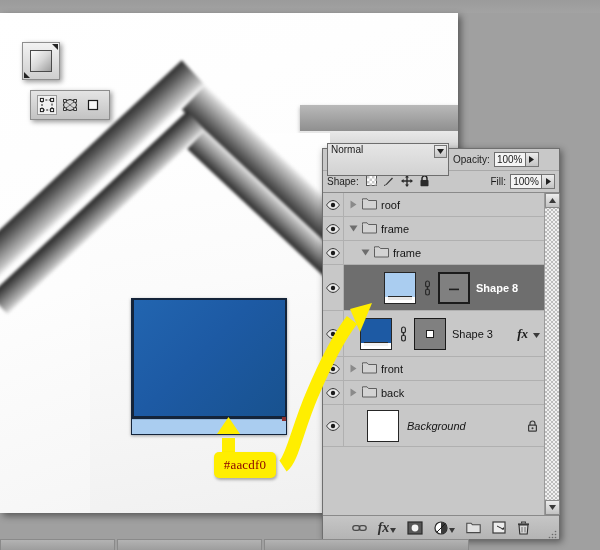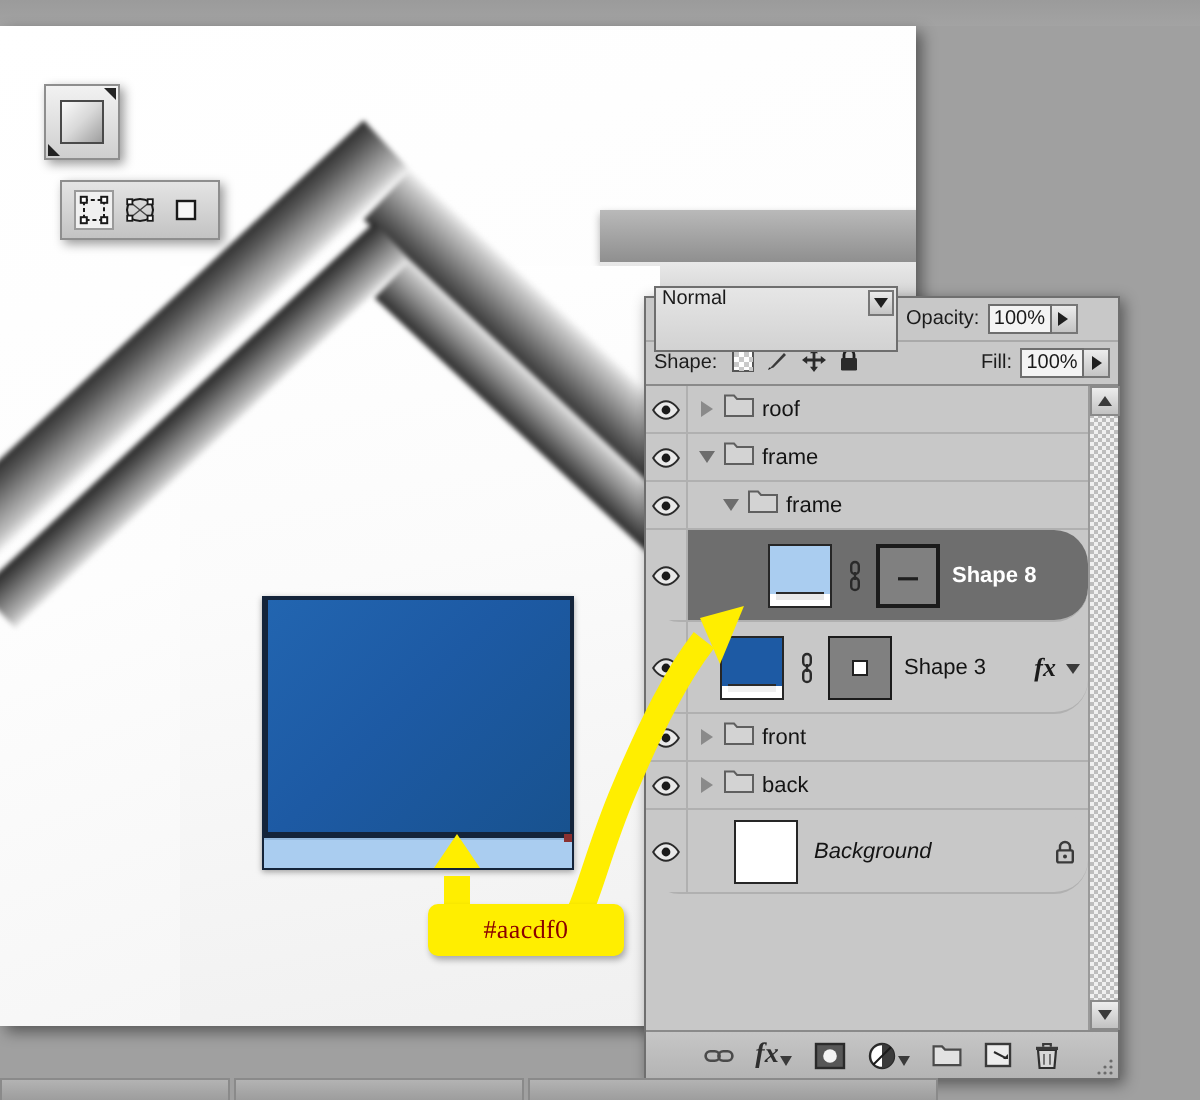--- a/index.html
+++ b/index.html
@@ -159,21 +159,21 @@
     background: #f0f0f0;
     border: 1px solid #9a9a9a;
   }
   .pt-btn svg { display: block; }
 
   
   #annot { position: absolute; left: 0; top: 0; width: 600px; height: 550px;
            pointer-events: none; }
   #callout {
     position: absolute; left: 214px; top: 452px;
-    width: 98px; height: 26px;
+    width: 62px; height: 26px;
     background: #ffee00;
     border-radius: 5px;
     display: flex; align-items: center; justify-content: center;
     box-shadow: 1px 2px 3px rgba(0,0,0,.3);
   }
   #callout span {
     color: #8b0000;
     font-size: 13px;
     font-family: "Liberation Serif", serif;
     letter-spacing: .2px;
@@ -266,21 +266,21 @@
   }
   #layer-list {
     flex: 1; overflow: hidden;
   }
   .lrow {
     height: 24px;
     display: flex; 
     border-bottom: 1px solid #b0b0b0;
     background: #c8c8c8;
   }
-  .lrow.shape { height: 46px; border-radius: 17px; }
+  .lrow.shape { height: 46px; }
   .lrow.selected { background: #6e6e6e; }
   .lrow.selected .lname { color: #ffffff; font-weight: bold; }
   .eyecell {
     width: 21px; height: 100%;
     display: flex; align-items: center; justify-content: center;
     border-right: 1px solid #b0b0b0;
     background: #c8c8c8;
   }
   .lrow.selected .eyecell { background: #c8c8c8; }
   .body {

